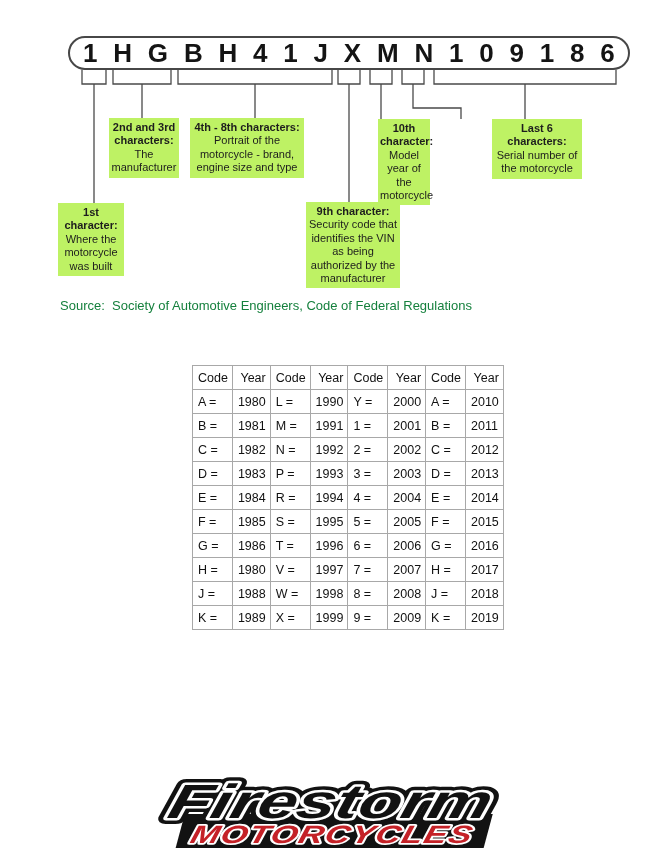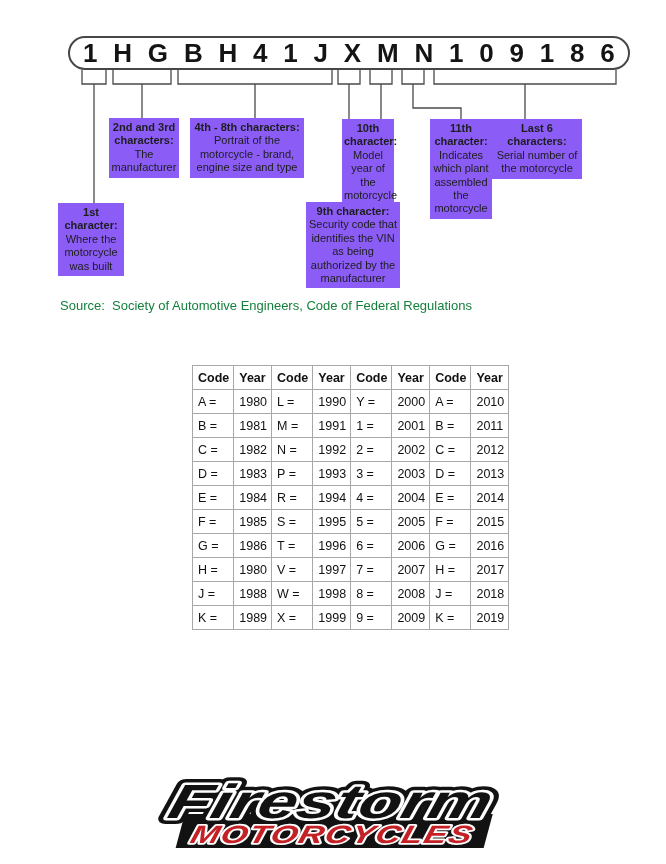--- a/index.html
+++ b/index.html
@@ -43,34 +43,34 @@
   .connectors path {
     fill: none;
     stroke: #4a4a4a;
     stroke-width: 1.3;
   }
 
   
   .callout {
     position: absolute;
     box-sizing: border-box;
-    background: #8b5cf6;
+    background: #bef264;
     text-align: center;
     font-size: 11px;
     line-height: 1.22;
     padding: 3px 2px;
     color: #1d1d1d;
   }
   .callout-title { display: block; font-weight: bold; }
   .callout-body  { display: block; }
   .co-first    { left: 58px;  top: 203px; width: 66px;  }
   .co-second   { left: 109px; top: 118px; width: 70px;  }
   .co-fourth   { left: 190px; top: 118px; width: 114px; }
   .co-ninth    { left: 306px; top: 202px; width: 94px;  }
-  .co-tenth    { left: 342px; top: 119px; width: 52px;  }
+  .co-tenth    { left: 378px; top: 119px; width: 52px;  }
   .co-eleventh { left: 430px; top: 119px; width: 62px;  }
   .co-last     { left: 492px; top: 119px; width: 90px;  }
 
   
   .source-note {
     position: absolute;
     left: 60px; top: 298px;
     font-size: 13px;
     color: #15803d;
     white-space: pre-wrap;
@@ -86,21 +86,21 @@
   }
   .year-table th, .year-table td {
     border: 1px solid #a8a8a8;
     padding: 2px 4px 2px 5px;
     height: 19px;
     min-width: 26px;
     text-align: left;
     vertical-align: middle;
     background: #ffffff;
   }
-  .year-table th { font-weight: bold; }
+  .year-table th { font-weight: normal; text-align: right; }
 
   
   .help-text {
     position: absolute;
     left: 0; top: 671px;
     width: 666px;
     text-align: center;
     font-weight: bold;
     font-size: 23px;
     line-height: 25px;
@@ -180,24 +180,20 @@
     <span class="callout-body">Portrait of the motorcycle - brand, engine size and type</span>
   </div>
   <div class="callout co-ninth">
     <span class="callout-title">9th character:</span>
     <span class="callout-body">Security code that identifies the VIN as being authorized by the manufacturer</span>
   </div>
   <div class="callout co-tenth">
     <span class="callout-title">10th character:</span>
     <span class="callout-body">Model year of the motorcycle</span>
   </div>
-  <div class="callout co-eleventh">
-    <span class="callout-title">11th character:</span>
-    <span class="callout-body">Indicates which plant assembled the motorcycle</span>
-  </div>
   <div class="callout co-last">
     <span class="callout-title">Last 6 characters:</span>
     <span class="callout-body">Serial number of the motorcycle</span>
   </div>
 
   <div class="source-note">Source:  Society of Automotive Engineers, Code of Federal Regulations</div>
 
   <table class="year-table">
     <thead>
         <tr>

